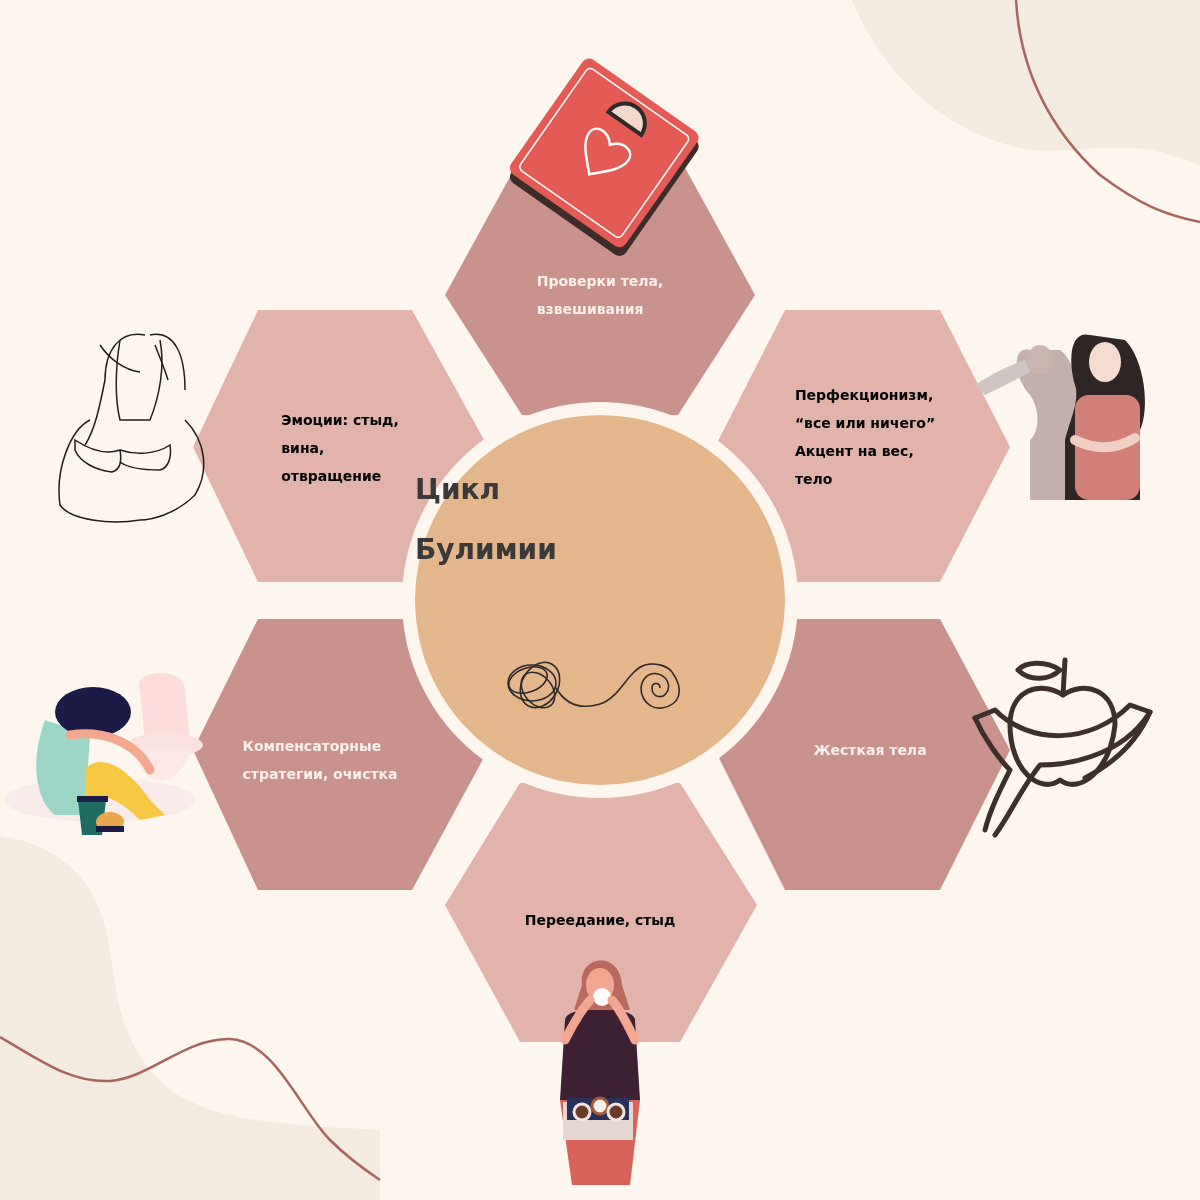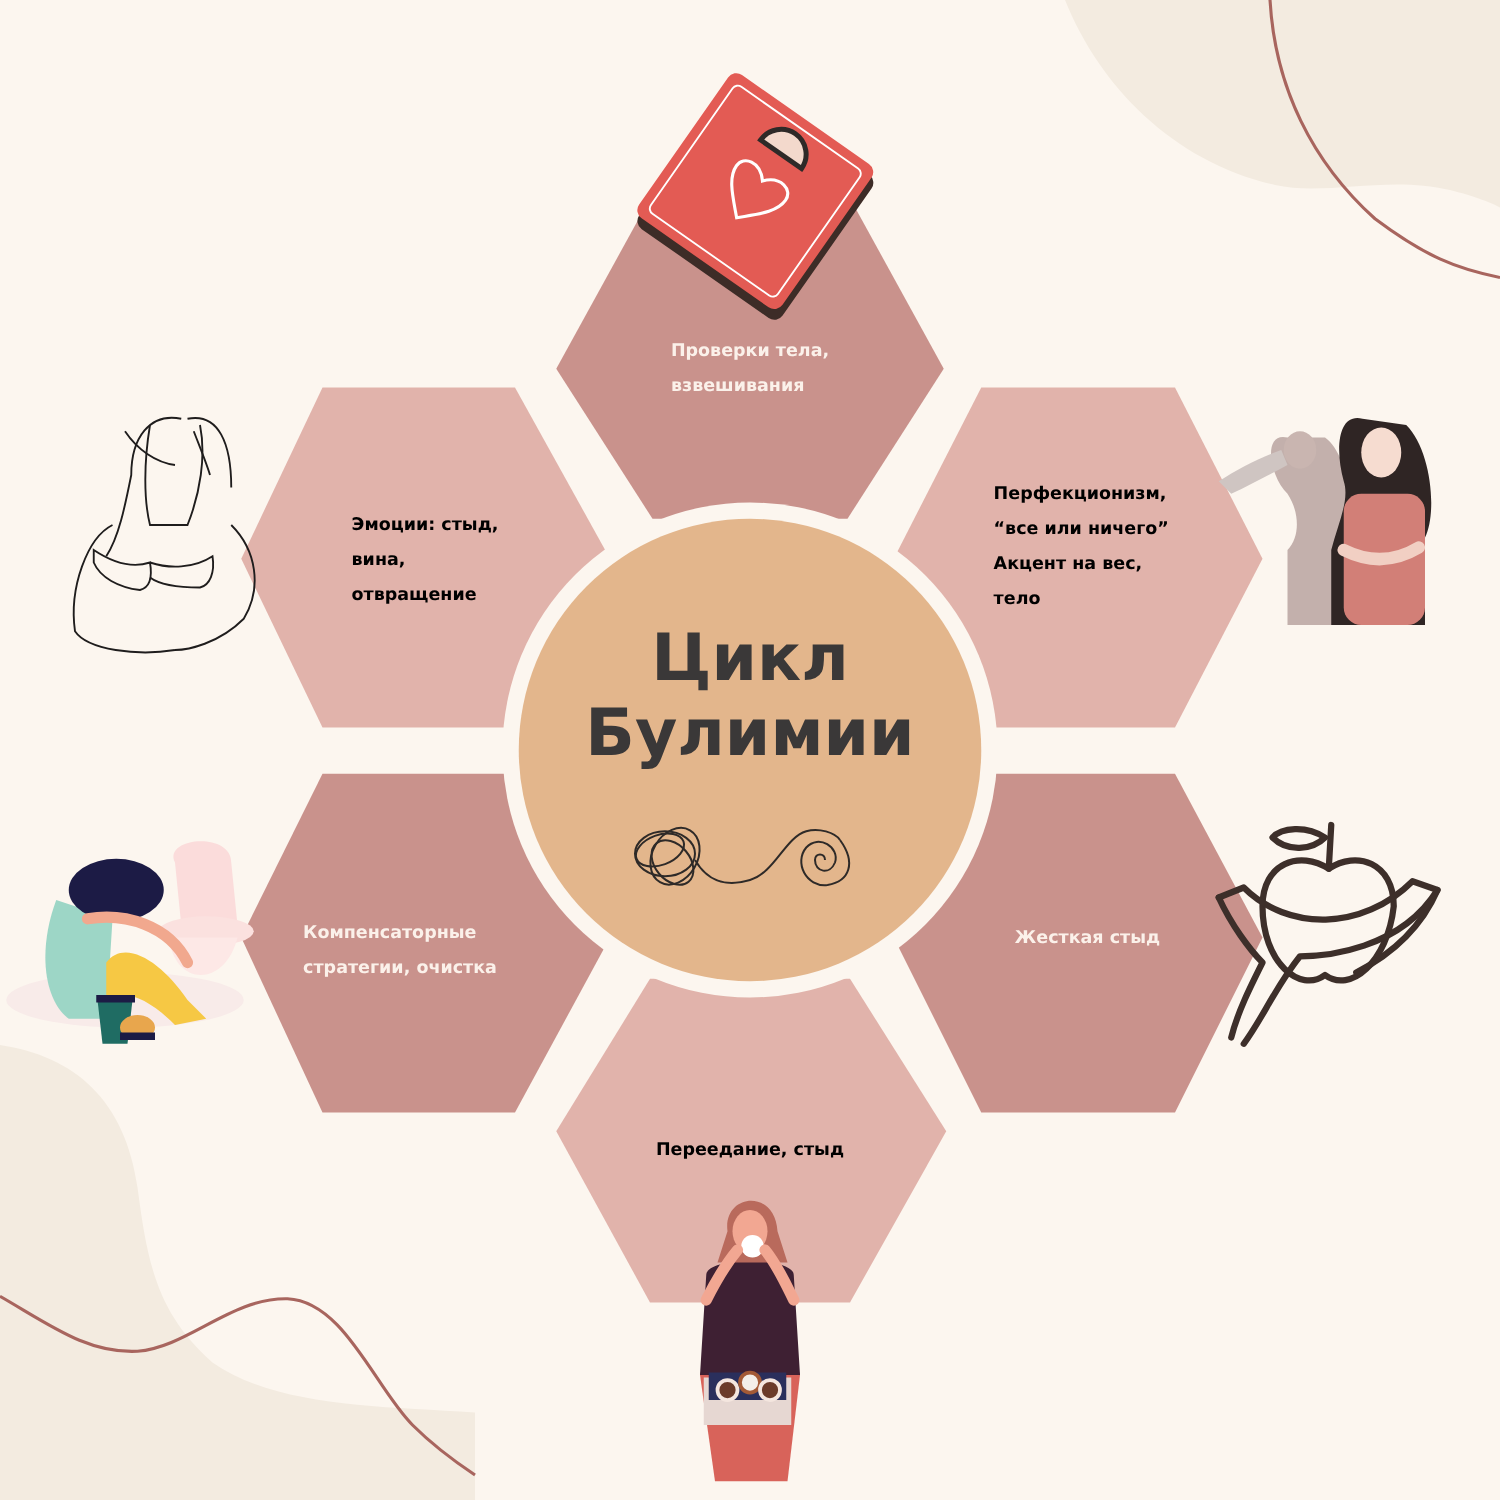--- a/index.html
+++ b/index.html
@@ -16,24 +16,23 @@
     text-align: left;
     font-weight: bold;
     font-size: 14px;
     line-height: 28px;
     white-space: pre-line;
   }
   .hex-label.light { color: #fbf1ea; }
   .hex-label.dark { color: #000000; }
   .center-title {
     position: absolute;
-    left: 415px; top: 497px; width: 370px;
-    text-align: center;
+    left: 415px; top: 460px; width: 370px;
     font-weight: bold;
-    font-size: 52px;
+    font-size: 28px;
     line-height: 60px;
     color: #3a3838;
     white-space: pre-line;
   }
 </style>
 </head>
 <body>
 
 <svg class="layer" viewBox="0 0 1200 1200">
   <path d="M852,0 C880,70 940,130 1020,148 C1060,157 1110,140 1160,152 C1180,157 1195,163 1200,166 L1200,0 Z" fill="#f3ebe0"></path>
@@ -132,21 +131,21 @@
     <path d="M100,345 C110,360 125,370 140,372 M155,345 C160,358 165,370 168,380"></path>
   </g>
 </svg>
 
 <div class="hex-label light" style="left:455px; top:255px; width:290px; height:80px;">Проверки тела,
 взвешивания</div>
 <div class="hex-label dark" style="left:725px; top:372px; width:280px; height:130px;">Перфекционизм,
 “все или ничего”
 Акцент на вес,
 тело</div>
-<div class="hex-label light" style="left:725px; top:725px; width:290px; height:50px;">Жесткая стыд</div>
+<div class="hex-label light" style="left:725px; top:725px; width:290px; height:50px;">Жесткая тела</div>
 <div class="hex-label dark" style="left:455px; top:895px; width:290px; height:50px;">Переедание, стыд</div>
 <div class="hex-label light" style="left:170px; top:725px; width:300px; height:70px;">Компенсаторные
 стратегии, очистка</div>
 <div class="hex-label dark" style="left:195px; top:398px; width:290px; height:100px;">Эмоции: стыд,
 вина,
 отвращение</div>
 
 <div class="center-title">Цикл
 Булимии</div>
 

